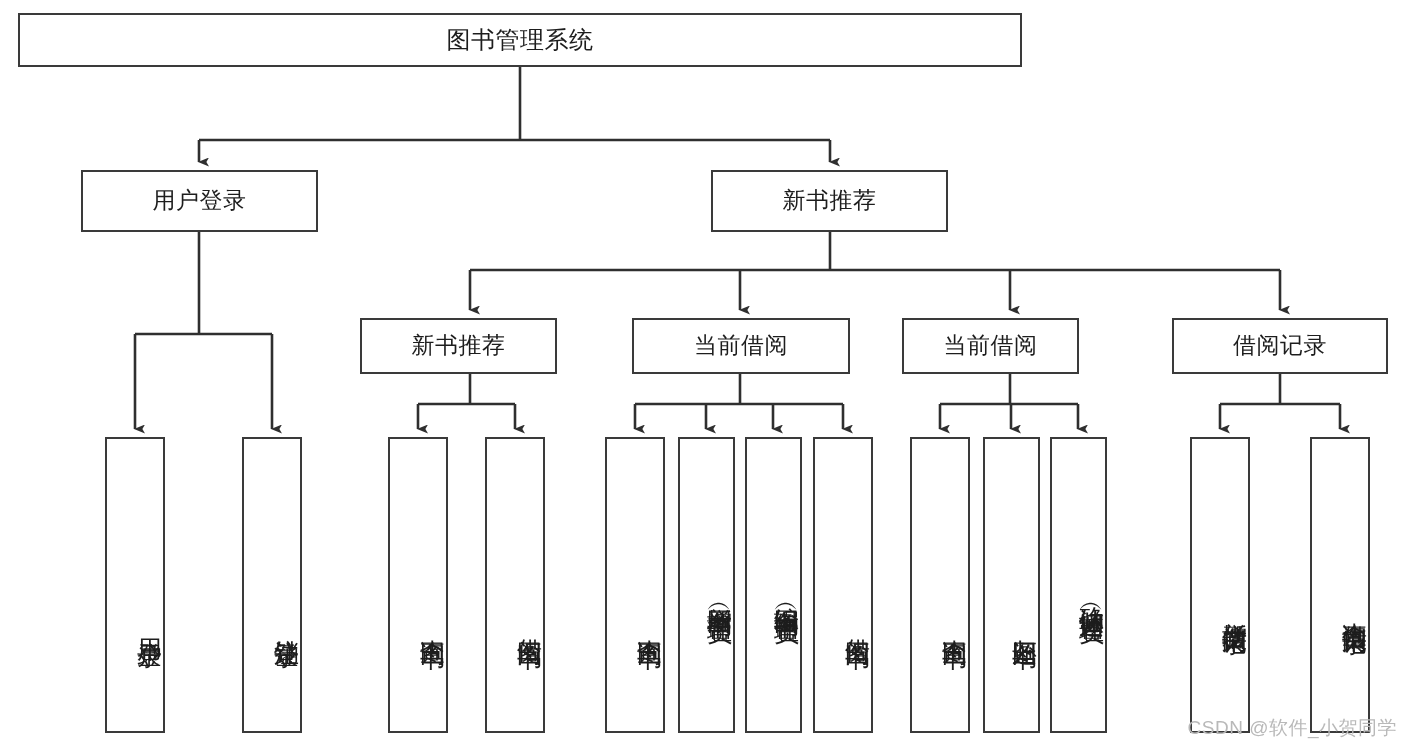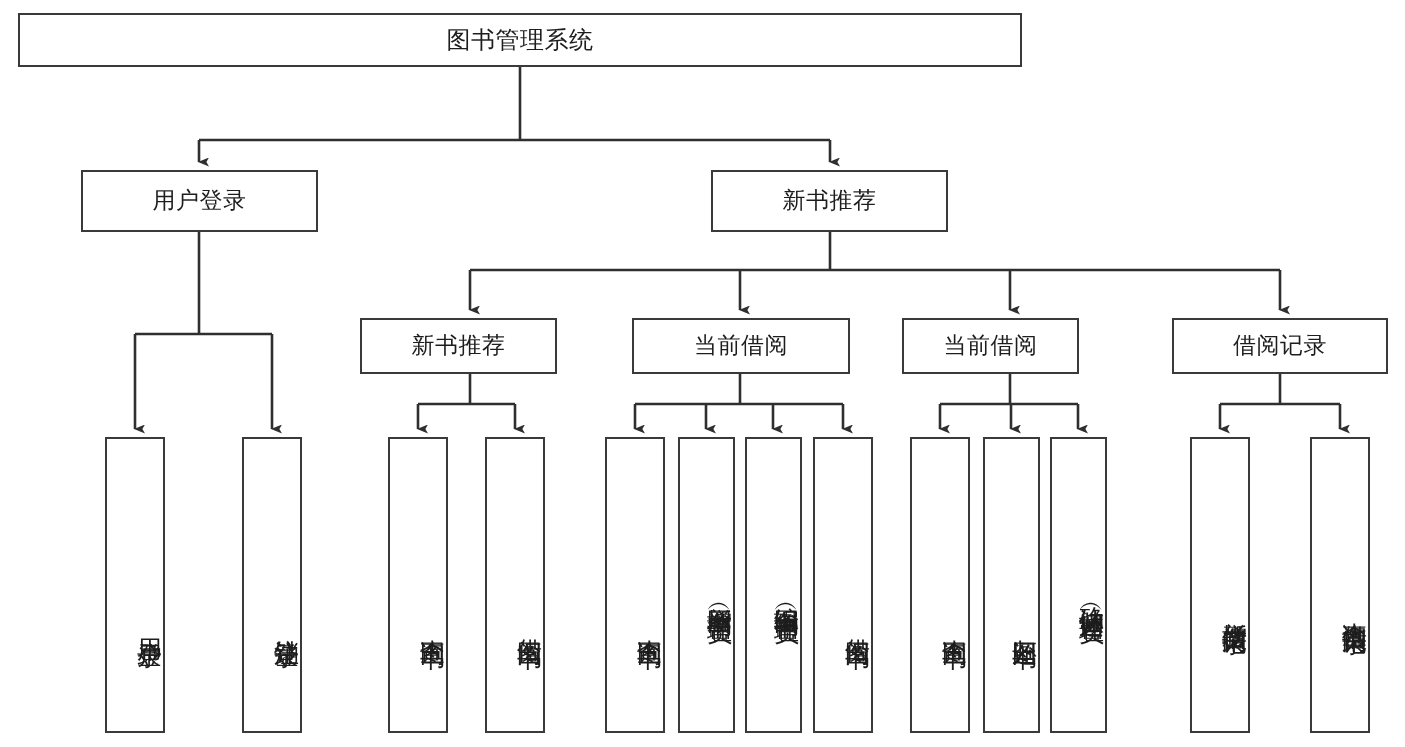--- a/index.html
+++ b/index.html
@@ -183,14 +183,15 @@
   <div class="node node-v tall-text" style="left:1050px; top:437px; width:57px; height:296px;">
     <span>确认归还（管理员）</span>
   </div>
   <div class="node node-v mid-text" style="left:1190px; top:437px; width:60px; height:296px;">
     <span>新增借阅记录</span>
   </div>
   <div class="node node-v mid-text" style="left:1310px; top:437px; width:60px; height:296px;">
     <span>查询借阅记录</span>
   </div>
 
+  <div class="watermark">CSDN @软件_小贺同学</div>
 
 </div>
 
 </body></html>

